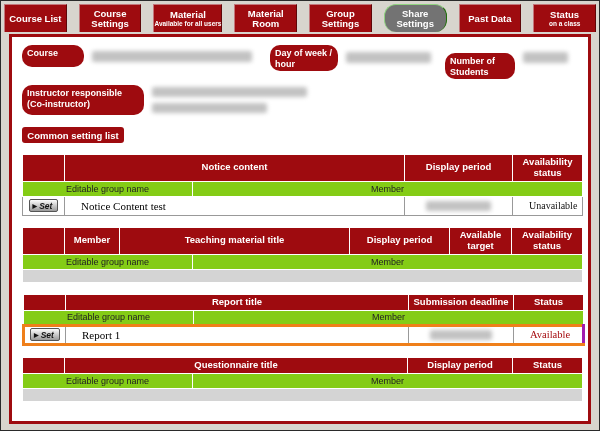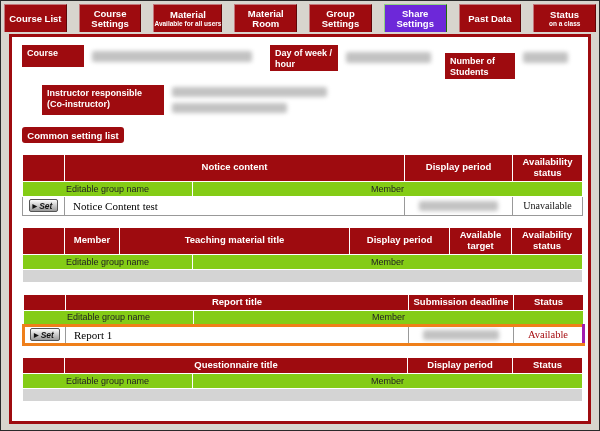--- a/index.html
+++ b/index.html
@@ -7,31 +7,31 @@
   body { width:600px; font-family:"Liberation Sans", sans-serif; }
 
   .screen { width:600px; height:431px; background:#d8d5ce; border:1px solid #2a2a2a; overflow:hidden; }
 
   
   .tabbar { display:flex; gap:12px; padding:3px 3px 0 3px; height:31px; }
   .tab { flex:1 1 0; background:#9e0b0f; color:#fff; display:flex; flex-direction:column;
          justify-content:center; align-items:center; text-align:center;
          font-size:9.5px; font-weight:bold; line-height:1.05; cursor:pointer;
          border-top:1px solid #c4767a; border-left:1px solid #c4767a; border-right:1px solid #5e0608; padding:1px 0; }
-  .tab.active { background:#6d28d9; border-top-color:#8fd37f; border-left-color:#8fd37f; border-right-color:#1d6e07; }
+  .tab.active { background:#737373; border-top-color:#8fd37f; border-left-color:#8fd37f; border-right-color:#1d6e07;border-radius:12px; }
   .tab-sub { font-size:6.5px; font-weight:bold; margin-top:1px; white-space:nowrap; }
 
   
   .panel { margin:2px 8px 6px 8px; height:390px; border:3px solid #9e0b0f; background:#fff;
            padding:8px 10px; overflow:hidden; }
 
   
   .row1 { display:flex; align-items:flex-start; }
-  .row2 { display:flex; margin-top:6px;margin-left:20px; }
-  .label-box { background:#9e0b0f; color:#fff; font-weight:bold; font-size:9px; line-height:1.2; padding:3px 5px; }
+  .row2 { display:flex; margin-top:6px; }
+  .label-box { background:#9e0b0f; color:#fff; font-weight:bold; font-size:9px; line-height:1.2; padding:3px 5px;border-radius:10px; }
   .lb-course { width:62px; height:22px; }
   .lb-day { width:68px; height:26px; }
   .lb-students { width:70px; height:26px;margin-top:8px; }
   .lb-instructor { width:122px; height:30px; }
 
   .blur { background:#c2c2c2; border-radius:2px; filter:blur(2px); }
   .b1 { width:160px; height:11px; margin:6px 18px 0 8px; }
   .b2 { width:85px;  height:11px; margin:7px 14px 0 8px; }
   .b3 { width:45px;  height:11px; margin:7px 0 0 8px; }
   .b4 { width:155px; height:10px; margin:2px 0 0 8px; }
@@ -42,21 +42,21 @@
                 border-radius:3px; cursor:pointer; }
 
   
   .tbl { width:100%; border-collapse:collapse; margin-top:11px; table-layout:fixed; }
   .tbl th { background:#9e0b0f; color:#fff; font-size:9.5px; font-weight:bold;
             border:1px solid #fff; padding:2px 1px; text-align:center; line-height:1.15; overflow:hidden; }
   .hdr-tall th { height:26px; }
   .hdr-short th { height:16px; }
   .gray-cell { background:#84cc16; border:1px solid #fff; font-size:9px; color:#222;
                text-align:center; height:15px; padding:1px; overflow:hidden; }
-  .data-cell { border:1px solid #999; background:#fff; font-size:10px; padding:1px 8px; height:19px; overflow:hidden; }
+  .data-cell { border:1px solid #999; background:#fff; font-size:10px; padding:1px 16px; height:19px; overflow:hidden; }
   .serif { font-family:"Liberation Serif", serif; font-size:11px; }
   .status-unavailable { font-family:"Liberation Serif", serif; font-size:10px; text-align:center; color:#111; }
   .status-available   { font-family:"Liberation Serif", serif; font-size:10.5px; text-align:center; color:#a50b0f; }
   .blur-date { width:86%; height:10px; margin:0 auto; }
   .empty-cell { background:#d4d4d4; border:1px solid #fff; height:13px; }
 
   .set-btn { display:inline-flex; align-items:center; gap:2px; height:13px; padding:0 5px 0 3px;
              font-size:8.5px; font-style:italic; font-weight:bold; color:#111;
              background:linear-gradient(180deg,#fdfdfd,#9a9a9a); border:1px solid #555; border-radius:2px;
              cursor:pointer; font-family:"Liberation Sans", sans-serif; }

